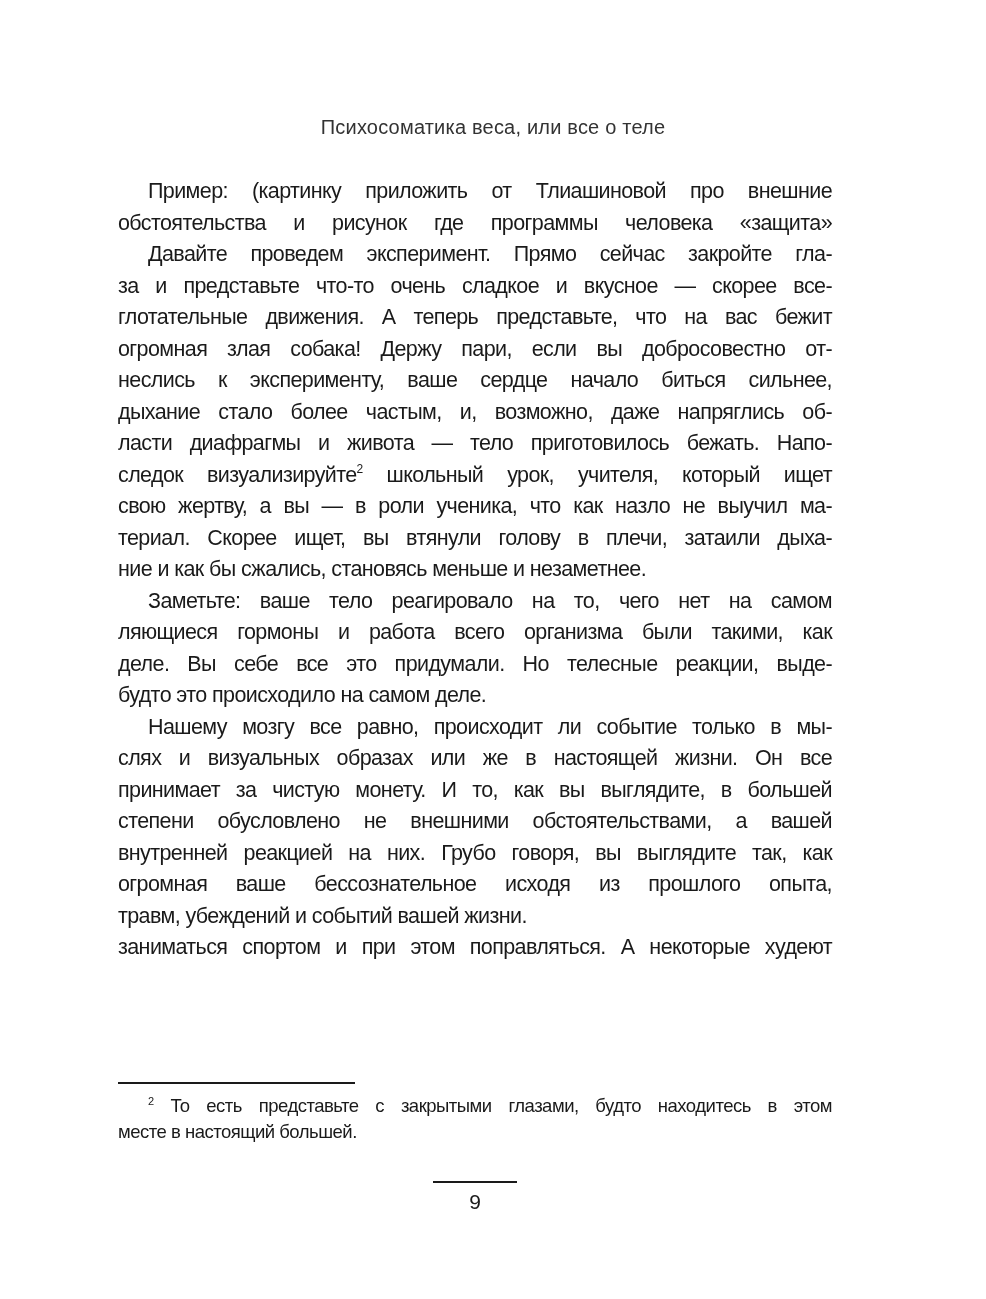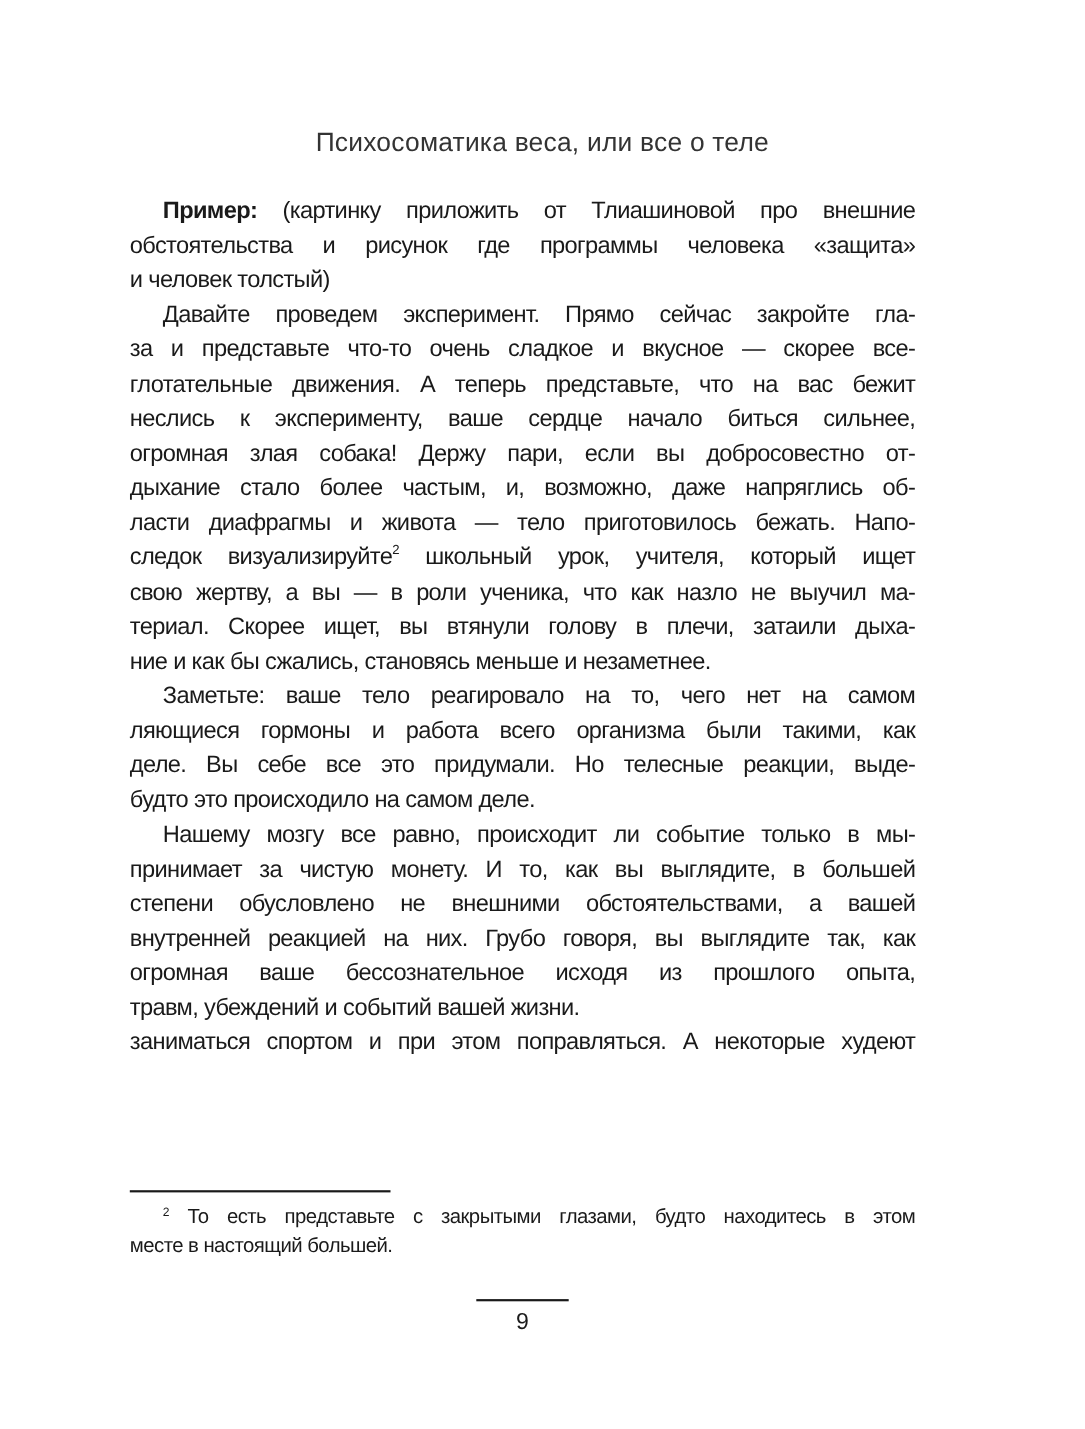--- a/index.html
+++ b/index.html
@@ -1,26 +1,26 @@
 <!DOCTYPE html>
 <html><head>
   <meta charset="utf-8">
   <style>
     html, body { margin: 0; padding: 0; background: #ffffff; }
     body { width: 986px; height: 1299px; position: relative; overflow: hidden;
            font-family: "Liberation Sans", sans-serif; color: #1a1a1a; }
     .running-head { position: absolute; top: 116px; left: 0; width: 986px; text-align: center;
-                    font-size: 24px; font-weight: 300; color: #333; letter-spacing: 0.2px; }
+                    font-size: 20px; font-weight: 300; color: #333; letter-spacing: 0.2px; }
     .body-text { position: absolute; left: 118px; top: 176px; width: 714px; }
     .line { display: block; height: 31.5px; line-height: 31.5px; font-size: 21.5px;
             text-align: justify; text-align-last: justify; white-space: nowrap;
             transform-origin: left center; letter-spacing: -0.6px; }
     .line.last { text-align-last: left; }
     .indent { padding-left: 30px; }
-    .bold { font-weight: bold; }
+    .bold { font-weight: normal; }
     sup { font-size: 12px; line-height: 0; vertical-align: 9px; }
     .footnote-rule { position: absolute; left: 118px; top: 1082px; width: 237px; height: 2px; background: #1a1a1a; }
     .footnotes { position: absolute; left: 118px; top: 1093px; width: 714px; }
     .fline { display: block; height: 26px; line-height: 26px; font-size: 18.5px; white-space: nowrap;
              text-align: justify; text-align-last: justify; letter-spacing: -0.5px; }
     .fline.last { text-align-last: left; }
     .fline.indent { padding-left: 30px; }
     .fsup { font-size: 11px; vertical-align: 7px; line-height: 0; }
     .page-rule { position: absolute; left: 433px; top: 1181px; width: 84px; height: 2px; background: #1a1a1a; }
     .page-number { position: absolute; left: 0; width: 950px; top: 1190px; text-align: center; font-size: 21px; padding-left: 0; }
@@ -28,46 +28,46 @@
 </head>
 <body>
 
 <div class="running-head">Психосоматика веса, или все о теле</div>
 
 <div class="body-text">
 
   <div>
     <span class="line indent"><span class="bold">Пример:</span><span> (картинку приложить от Тлиашиновой про внешние</span></span>
     <span class="line">обстоятельства и рисунок где программы человека «защита»</span>
-    <span class="line last">и человек толстый)</span>
   </div>
 
   <div>
     <span class="line indent">Давайте проведем эксперимент. Прямо сейчас закройте гла-</span>
     <span class="line">за и представьте что-то очень сладкое и вкусное — скорее все-</span>
     <span class="line">глотательные движения. А теперь представьте, что на вас бежит</span>
+    <span class="line">огромная злая собака! Держу пари, если вы добросовестно от-</span>
     <span class="line">неслись к эксперименту, ваше сердце начало биться сильнее,</span>
-    <span class="line">огромная злая собака! Держу пари, если вы добросовестно от-</span>
     <span class="line">дыхание стало более частым, и, возможно, даже напряглись об-</span>
     <span class="line">ласти диафрагмы и живота — тело приготовилось бежать. Напо-</span>
     <span class="line"><span>следок визуализируйте</span><sup>2</sup><span> школьный урок, учителя, который ищет</span></span>
     <span class="line">свою жертву, а вы — в роли ученика, что как назло не выучил ма-</span>
     <span class="line">териал. Скорее ищет, вы втянули голову в плечи, затаили дыха-</span>
     <span class="line last">ние и как бы сжались, становясь меньше и незаметнее.</span>
   </div>
 
   <div>
     <span class="line indent">Заметьте: ваше тело реагировало на то, чего нет на самом</span>
     <span class="line">ляющиеся гормоны и работа всего организма были такими, как</span>
     <span class="line">деле. Вы себе все это придумали. Но телесные реакции, выде-</span>
     <span class="line last">будто это происходило на самом деле.</span>
   </div>
 
   <div>
     <span class="line indent">Нашему мозгу все равно, происходит ли событие только в мы-</span>
+    <span class="line">слях и визуальных образах или же в настоящей жизни. Он все</span>
     <span class="line">принимает за чистую монету. И то, как вы выглядите, в большей</span>
     <span class="line">степени обусловлено не внешними обстоятельствами, а вашей</span>
     <span class="line">внутренней реакцией на них. Грубо говоря, вы выглядите так, как</span>
     <span class="line">огромная ваше бессознательное исходя из прошлого опыта,</span>
     <span class="line last">травм, убеждений и событий вашей жизни.</span>
   </div>
 
   <div>
     <span class="line">заниматься спортом и при этом поправляться. А некоторые худеют</span>
   </div>

